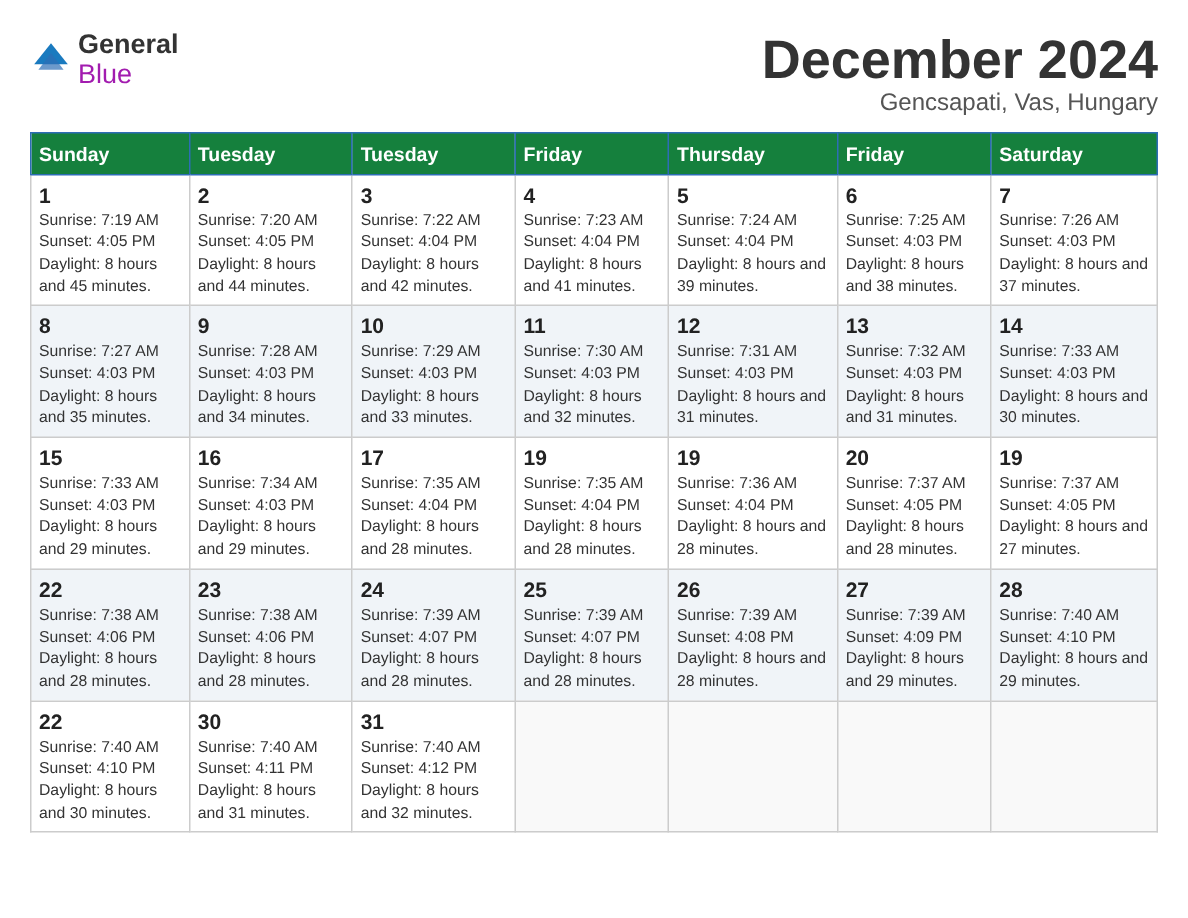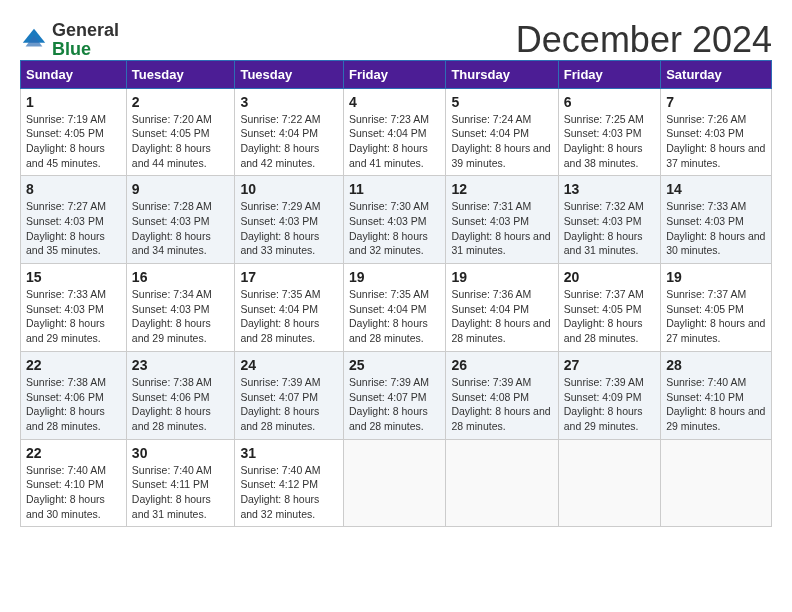--- a/index.html
+++ b/index.html
@@ -6,64 +6,64 @@
     body {
       font-family: Arial, sans-serif;
       background: #fff;
       width: 792px;
       min-height: 612px;
       padding: 20px;
     }
     .header-section {
       display: flex;
       justify-content: space-between;
-      align-items: center;
-      margin-bottom: 0;
+      align-items: flex-start;
+      margin-bottom: 10px;
     }
     .logo {
       display: flex;
       align-items: center;
       gap: 4px;
     }
     .logo-text-general {
       font-size: 18px;
       font-weight: bold;
       color: #333;
       line-height: 1;
     }
     .logo-text-blue {
       font-size: 18px;
-      font-weight: bold;
-      color: #15803d;
+      font-weight: normal;
+      color: #a21caf;
       line-height: 1;
     }
     .logo-icon {
       width: 28px;
       height: 28px;
     }
     .title-section {
       text-align: right;
     }
     .month-title {
       font-size: 36px;
-      font-weight: normal;
+      font-weight: bold;
       color: #333;
       line-height: 1.1;
     }
     .location-title {
       font-size: 16px;
       color: #555;
     }
     table {
       width: 100%;
       border-collapse: collapse;
       font-size: 11px;
     }
     thead tr th {
-      background-color: #4c1d95;
+      background-color: #15803d;
       color: #fff;
       padding: 6px 5px;
       text-align: left;
       font-size: 13px;
       font-weight: bold;
       border: 1px solid #2d6db5;
     }
     tbody tr td {
       border: 1px solid #ccc;
       vertical-align: top;
@@ -99,20 +99,21 @@
       <polygon points="15,3 27,18 3,18" fill="#1a7abf"></polygon>
       <polygon points="15,10 24,22 6,22" fill="#2d6db5" opacity="0.7"></polygon>
     </svg>
     <div>
       <span class="logo-text-general">General</span><br>
       <span class="logo-text-blue">Blue</span>
     </div>
   </div>
   <div class="title-section">
     <div class="month-title">December 2024</div>
+    <div class="location-title">Gencsapati, Vas, Hungary</div>
   </div>
 </div>
 
 <table>
   <thead>
     <tr id="header-row">
     <th>Sunday</th>
         <th>Tuesday</th>
         <th>Tuesday</th>
         <th>Friday</th>

